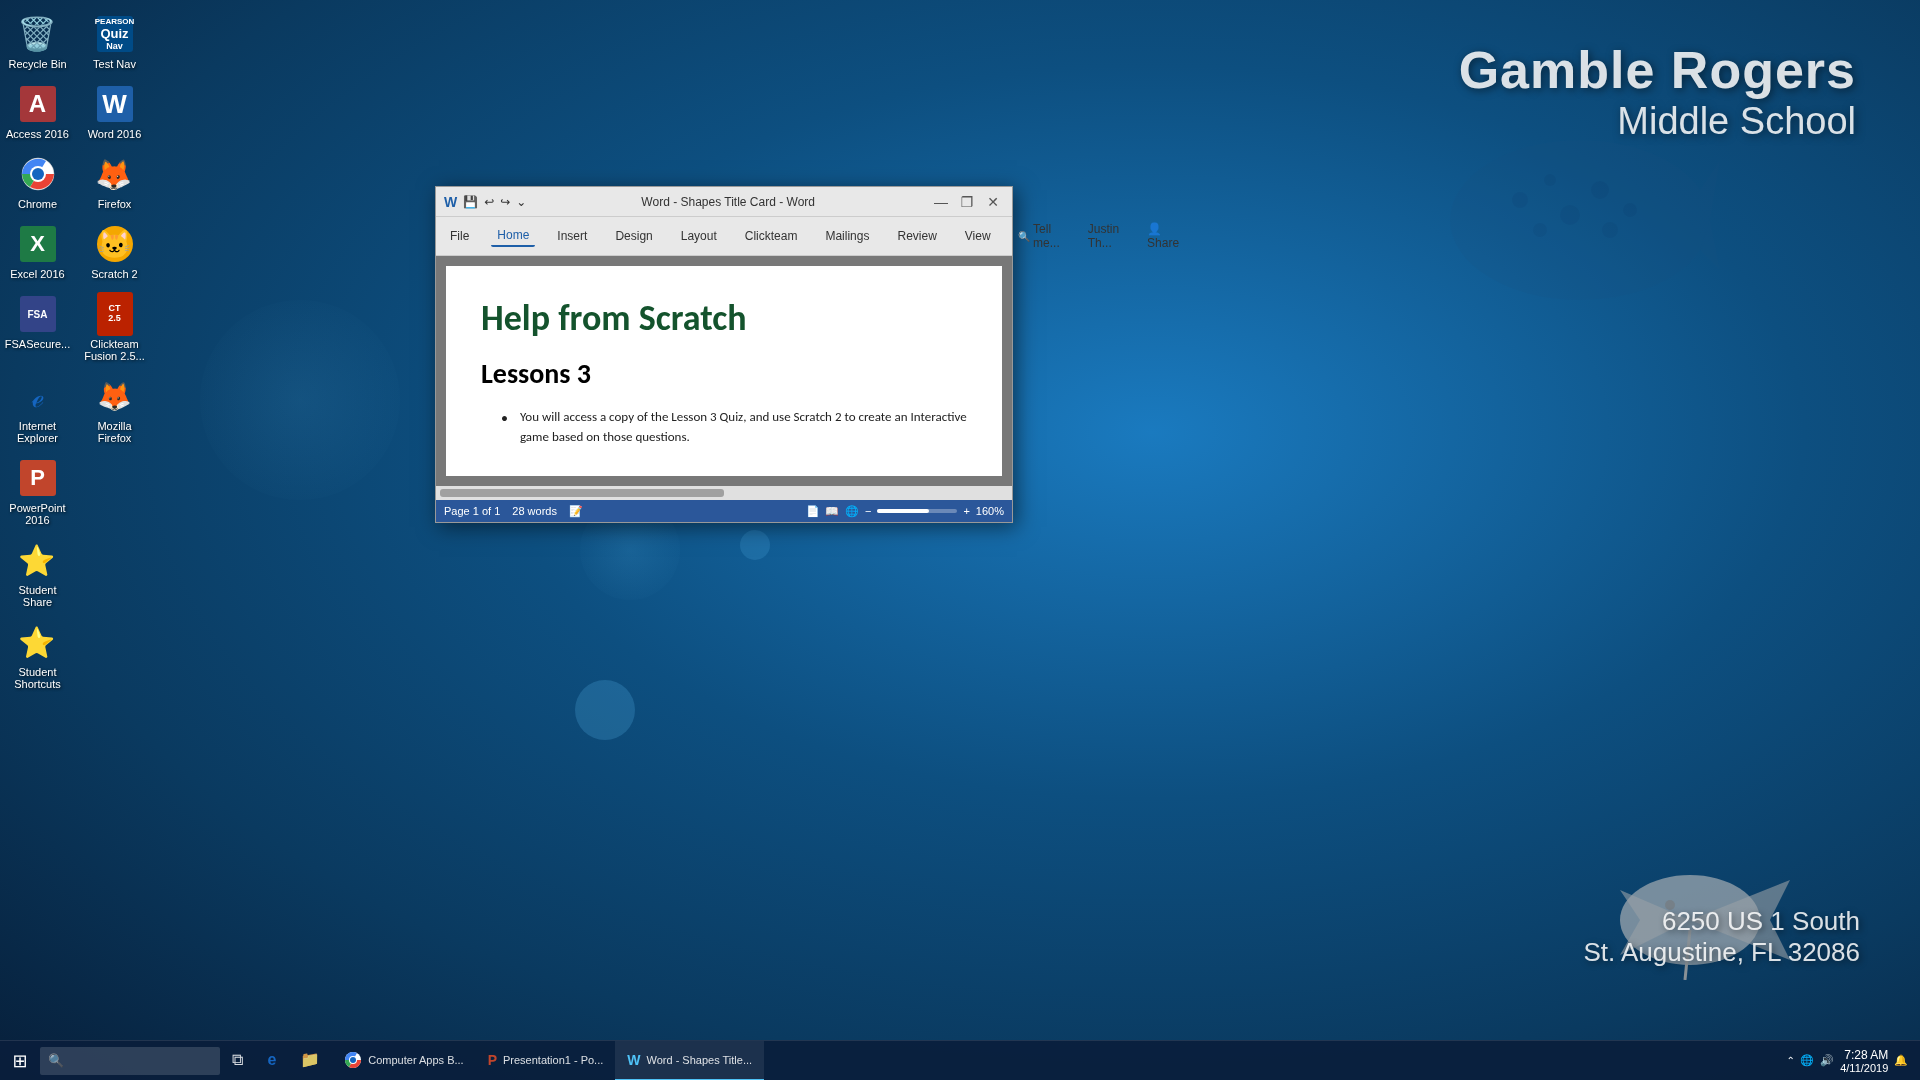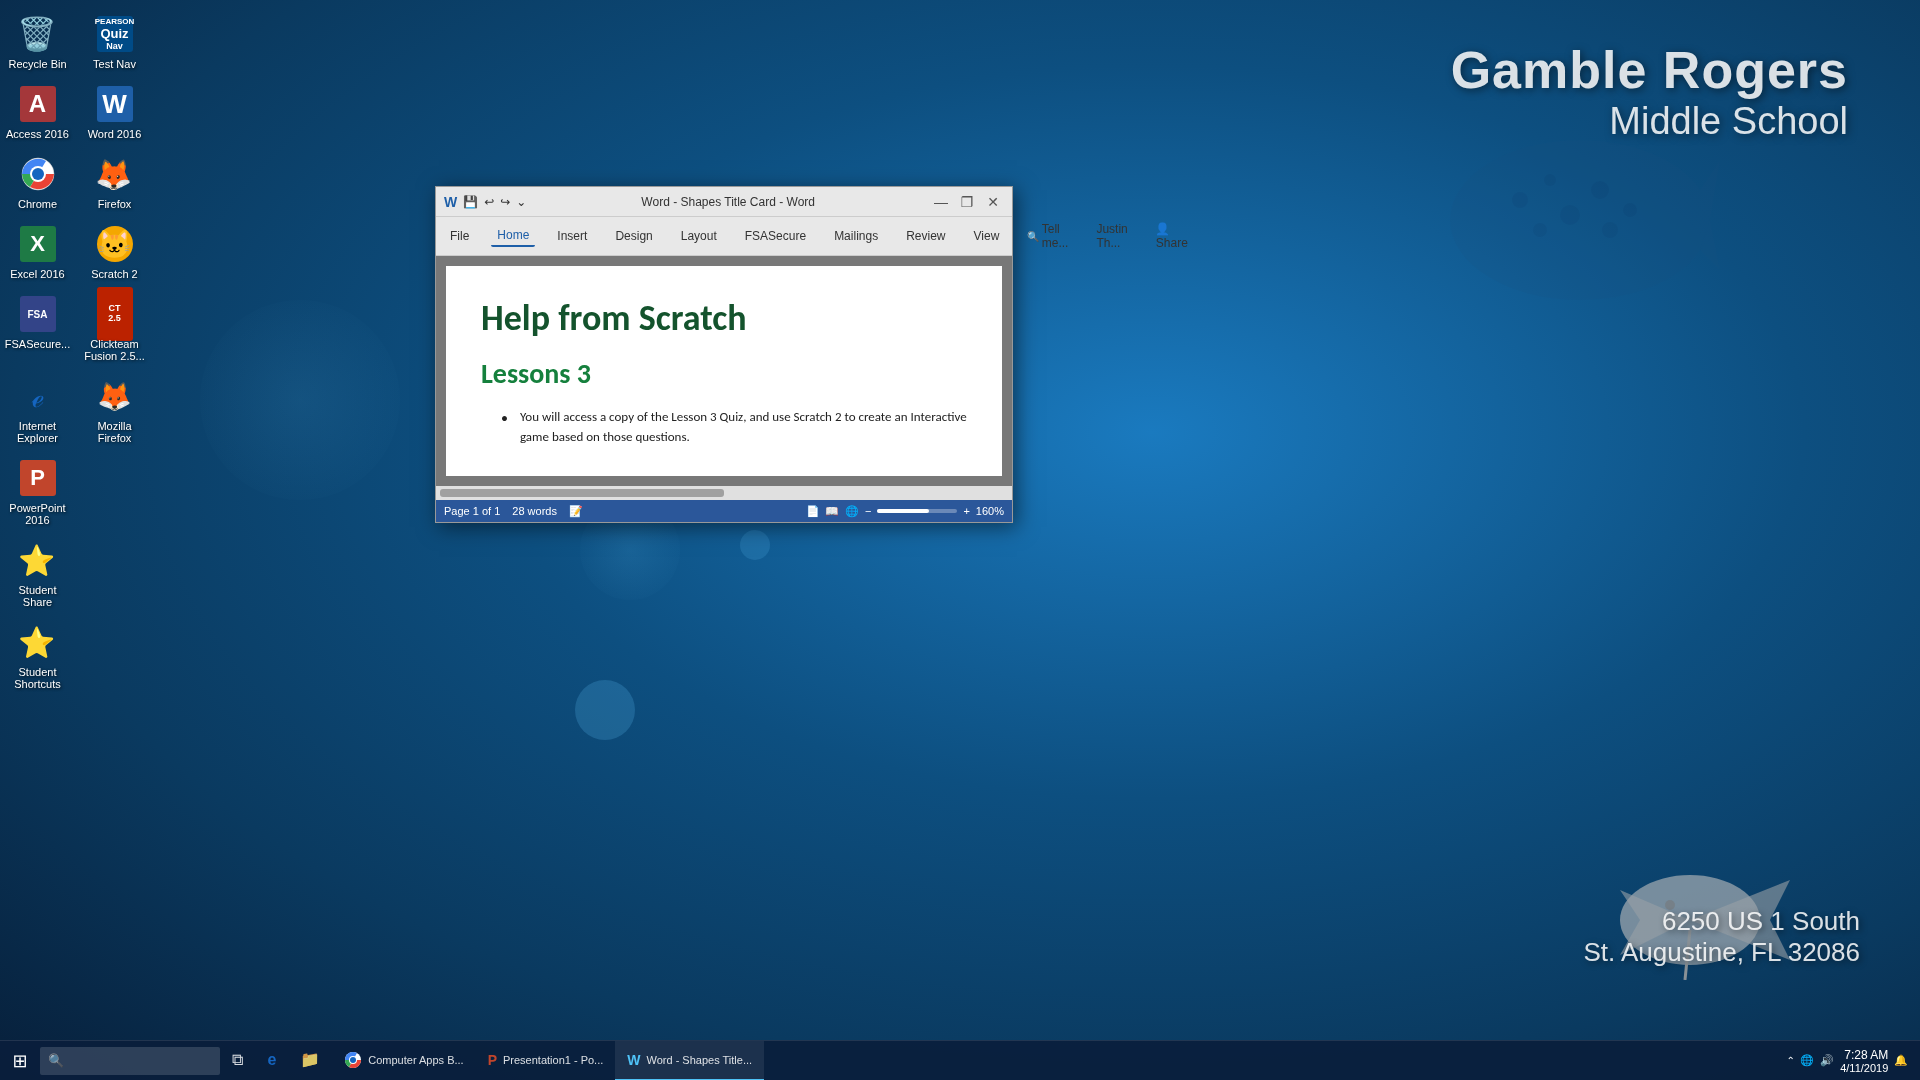--- a/index.html
+++ b/index.html
@@ -25,21 +25,21 @@
     .bubble {
       position: absolute;
       border-radius: 50%;
       background: radial-gradient(circle, rgba(100,200,255,0.3) 0%, rgba(100,200,255,0.05) 70%);
     }
 
     
     .school-name {
       position: absolute;
       top: 40px;
-      right: 72px;
+      right: 64px;
       color: rgba(255,255,255,0.85);
       text-align: right;
       text-shadow: 2px 2px 8px rgba(0,0,0,0.5);
     }
     .school-name-title {
       font-size: 52px;
       font-weight: bold;
       letter-spacing: 1px;
       display: block;
     }
@@ -178,21 +178,21 @@
       min-height: 200px;
     }
     .doc-title {
       color: #14532d;
       font-size: 36px;
       font-weight: bold;
       font-family: 'Calibri', 'Arial', sans-serif;
       margin-bottom: 16px;
     }
     .doc-subtitle {
-      color: #15803d;
+      color: #000000;
       font-size: 28px;
       font-weight: bold;
       font-family: 'Calibri', 'Arial', sans-serif;
       margin-bottom: 16px;
     }
     .doc-body {
       font-size: 13px;
       color: #222;
       font-family: 'Calibri', 'Arial', sans-serif;
       line-height: 1.5;
@@ -485,21 +485,21 @@
     </div>
 
     <div class="icon-item">
       <div class="icon-img">
         <div style="background:#334488;color:white;font-size:10px;font-weight:bold;width:36px;height:36px;display:flex;align-items:center;justify-content:center;border-radius:3px;">FSA</div>
       </div>
       <span class="icon-label">FSASecure...</span>
     </div>
     <div class="icon-item">
       <div class="icon-img">
-        <div style="background:#bb2200;color:white;font-size:9px;font-weight:bold;width:36px;height:54px;display:flex;align-items:center;justify-content:center;border-radius:3px;text-align:center;line-height:1.1;">CT<br>2.5</div>
+        <div style="background:#bb2200;color:white;font-size:9px;font-weight:bold;width:36px;height:44px;display:flex;align-items:center;justify-content:center;border-radius:3px;text-align:center;line-height:1.1;">CT<br>2.5</div>
       </div>
       <span class="icon-label">Clickteam Fusion 2.5...</span>
     </div>
 
     <div class="icon-item">
       <div class="icon-img">
         <span style="font-size:28px;color:#1565c0;">ℯ</span>
       </div>
       <span class="icon-label">Internet Explorer</span>
     </div>
@@ -553,21 +553,21 @@
         <button class="titlebar-btn close">✕</button>
       </div>
     </div>
 
     <div class="word-ribbon">
       <span class="ribbon-tab">File</span>
       <span class="ribbon-tab active">Home</span>
       <span class="ribbon-tab">Insert</span>
       <span class="ribbon-tab">Design</span>
       <span class="ribbon-tab">Layout</span>
-      <span class="ribbon-tab">FSASecure</span>
+      <span class="ribbon-tab">Clickteam</span>
       <span class="ribbon-tab">Mailings</span>
       <span class="ribbon-tab">Review</span>
       <span class="ribbon-tab">View</span>
       <span class="ribbon-tab" style="display:flex;align-items:center;gap:2px;"><span style="font-size:10px;">🔍</span>Tell me...</span>
       <span class="ribbon-tab">Justin Th...</span>
       <span class="ribbon-tab">👤 Share</span>
     </div>
 
     <div class="word-content-area">
       <div class="word-page">

